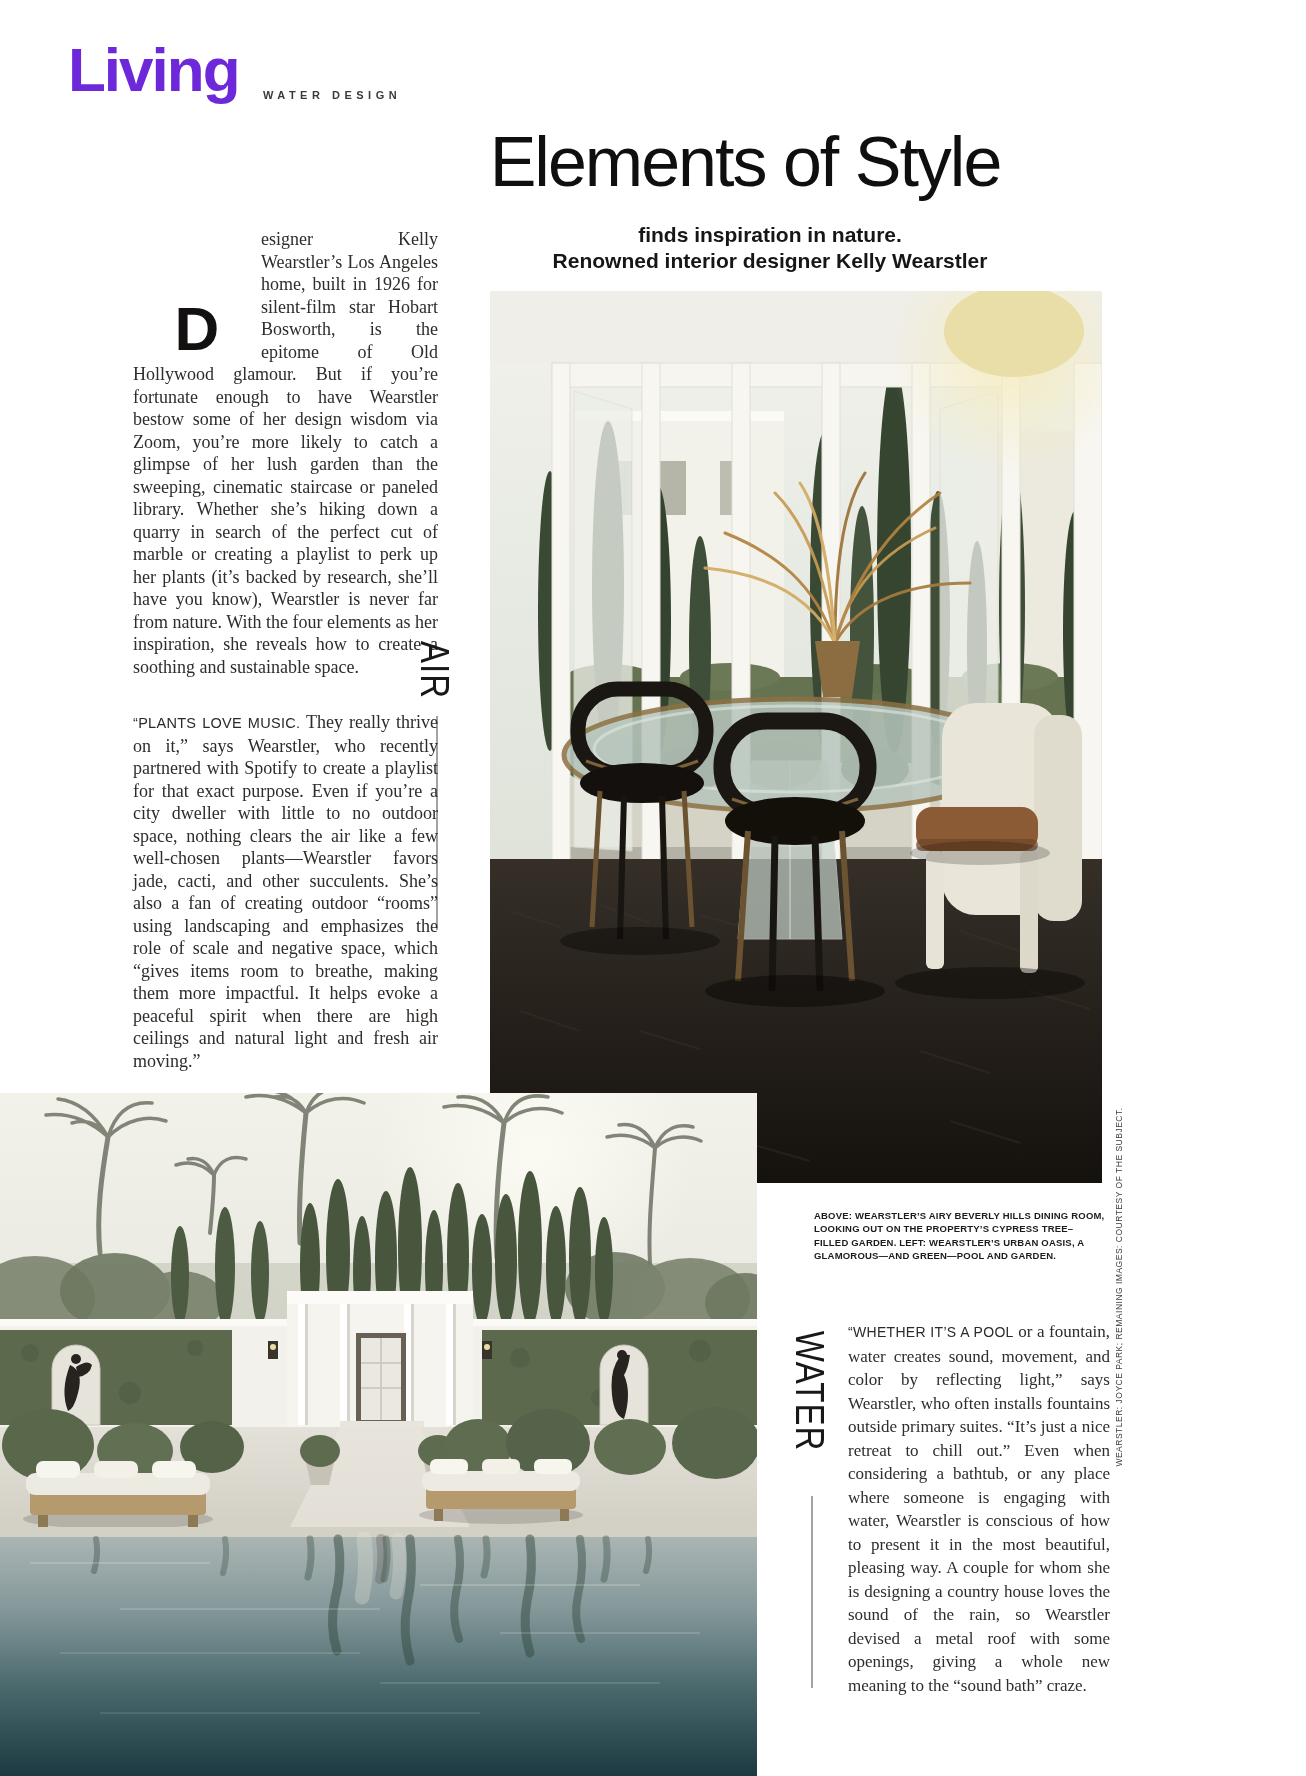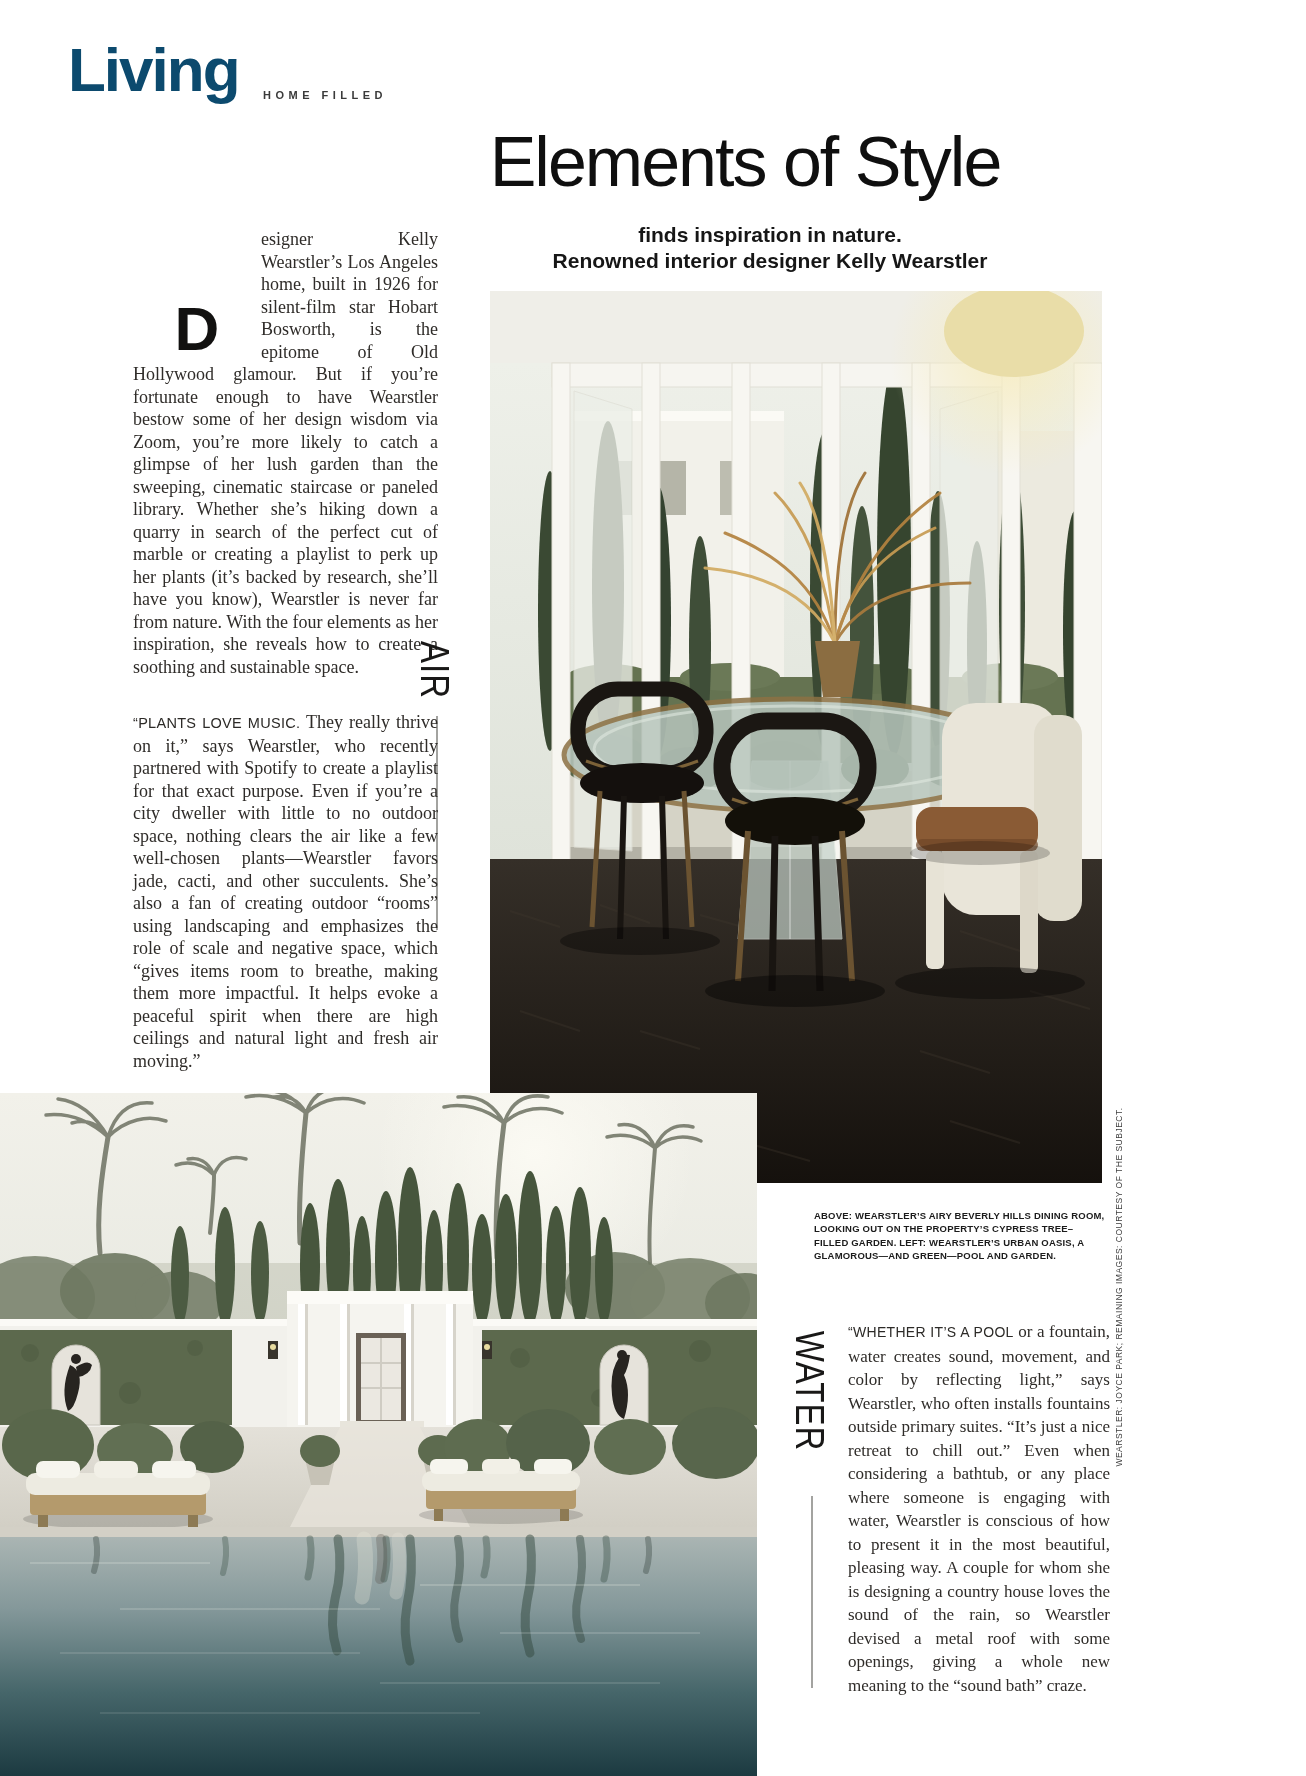--- a/index.html
+++ b/index.html
@@ -7,21 +7,21 @@
   .page {
     position:relative; width:1306px; height:1776px; margin:0 auto;
     background:#ffffff; overflow:hidden;
     font-family:"Liberation Serif", serif; color:#2f2c29;
   }
   .abs { position:absolute; }
 
   
   .section-title {
     font-family:"Liberation Sans", sans-serif; font-weight:bold;
-    font-size:62px; letter-spacing:-2px; color:#0c4a6e;
+    font-size:62px; letter-spacing:-2px; color:#6d28d9;
   }
   .topic-label {
     font-family:"Liberation Sans", sans-serif; font-weight:bold;
     font-size:11px; letter-spacing:4.5px; color:#3a3a3a;
   }
 
   
   .headline {
     font-family:"Liberation Sans", sans-serif; font-weight:normal;
     font-size:70px; letter-spacing:-2px; color:#0f0f0f; text-align:center;
@@ -72,21 +72,21 @@
 
   .photo { overflow:hidden; }
   .photo svg { display:block; width:100%; height:100%; }
 </style>
 </head>
 <body>
 
 <div class="page">
 
   <div class="abs section-title" style="left:68px; top:34px;">Living</div>
-  <div class="abs topic-label" style="left:263px; top:89px;">HOME FILLED</div>
+  <div class="abs topic-label" style="left:263px; top:89px;">WATER DESIGN</div>
 
   <div class="abs headline" style="left:425px; top:126px; width:640px;">Elements of Style</div>
   <div class="abs dek" style="left:450px; top:222px; width:640px;">
     <div>finds inspiration in nature.</div>
     <div>Renowned interior designer Kelly Wearstler</div>
   </div>
 
   <p class="abs bodycopy" style="left:133px; top:228px; width:305px;">
     <span class="dropcap">D</span><span>esigner Kelly Wearstler’s Los Angeles home, built in 1926 for silent-film star Hobart Bosworth, is the epitome of Old Hollywood glamour. But if you’re fortunate enough to have Wearstler bestow some of her design wisdom via Zoom, you’re more likely to catch a glimpse of her lush garden than the sweeping, cinematic staircase or paneled library. Whether she’s hiking down a quarry in search of the perfect cut of marble or creating a playlist to perk up her plants (it’s backed by research, she’ll have you know), Wearstler is never far from nature. With the four elements as her inspiration, she reveals how to create a soothing and sustainable space.</span>
   </p>

